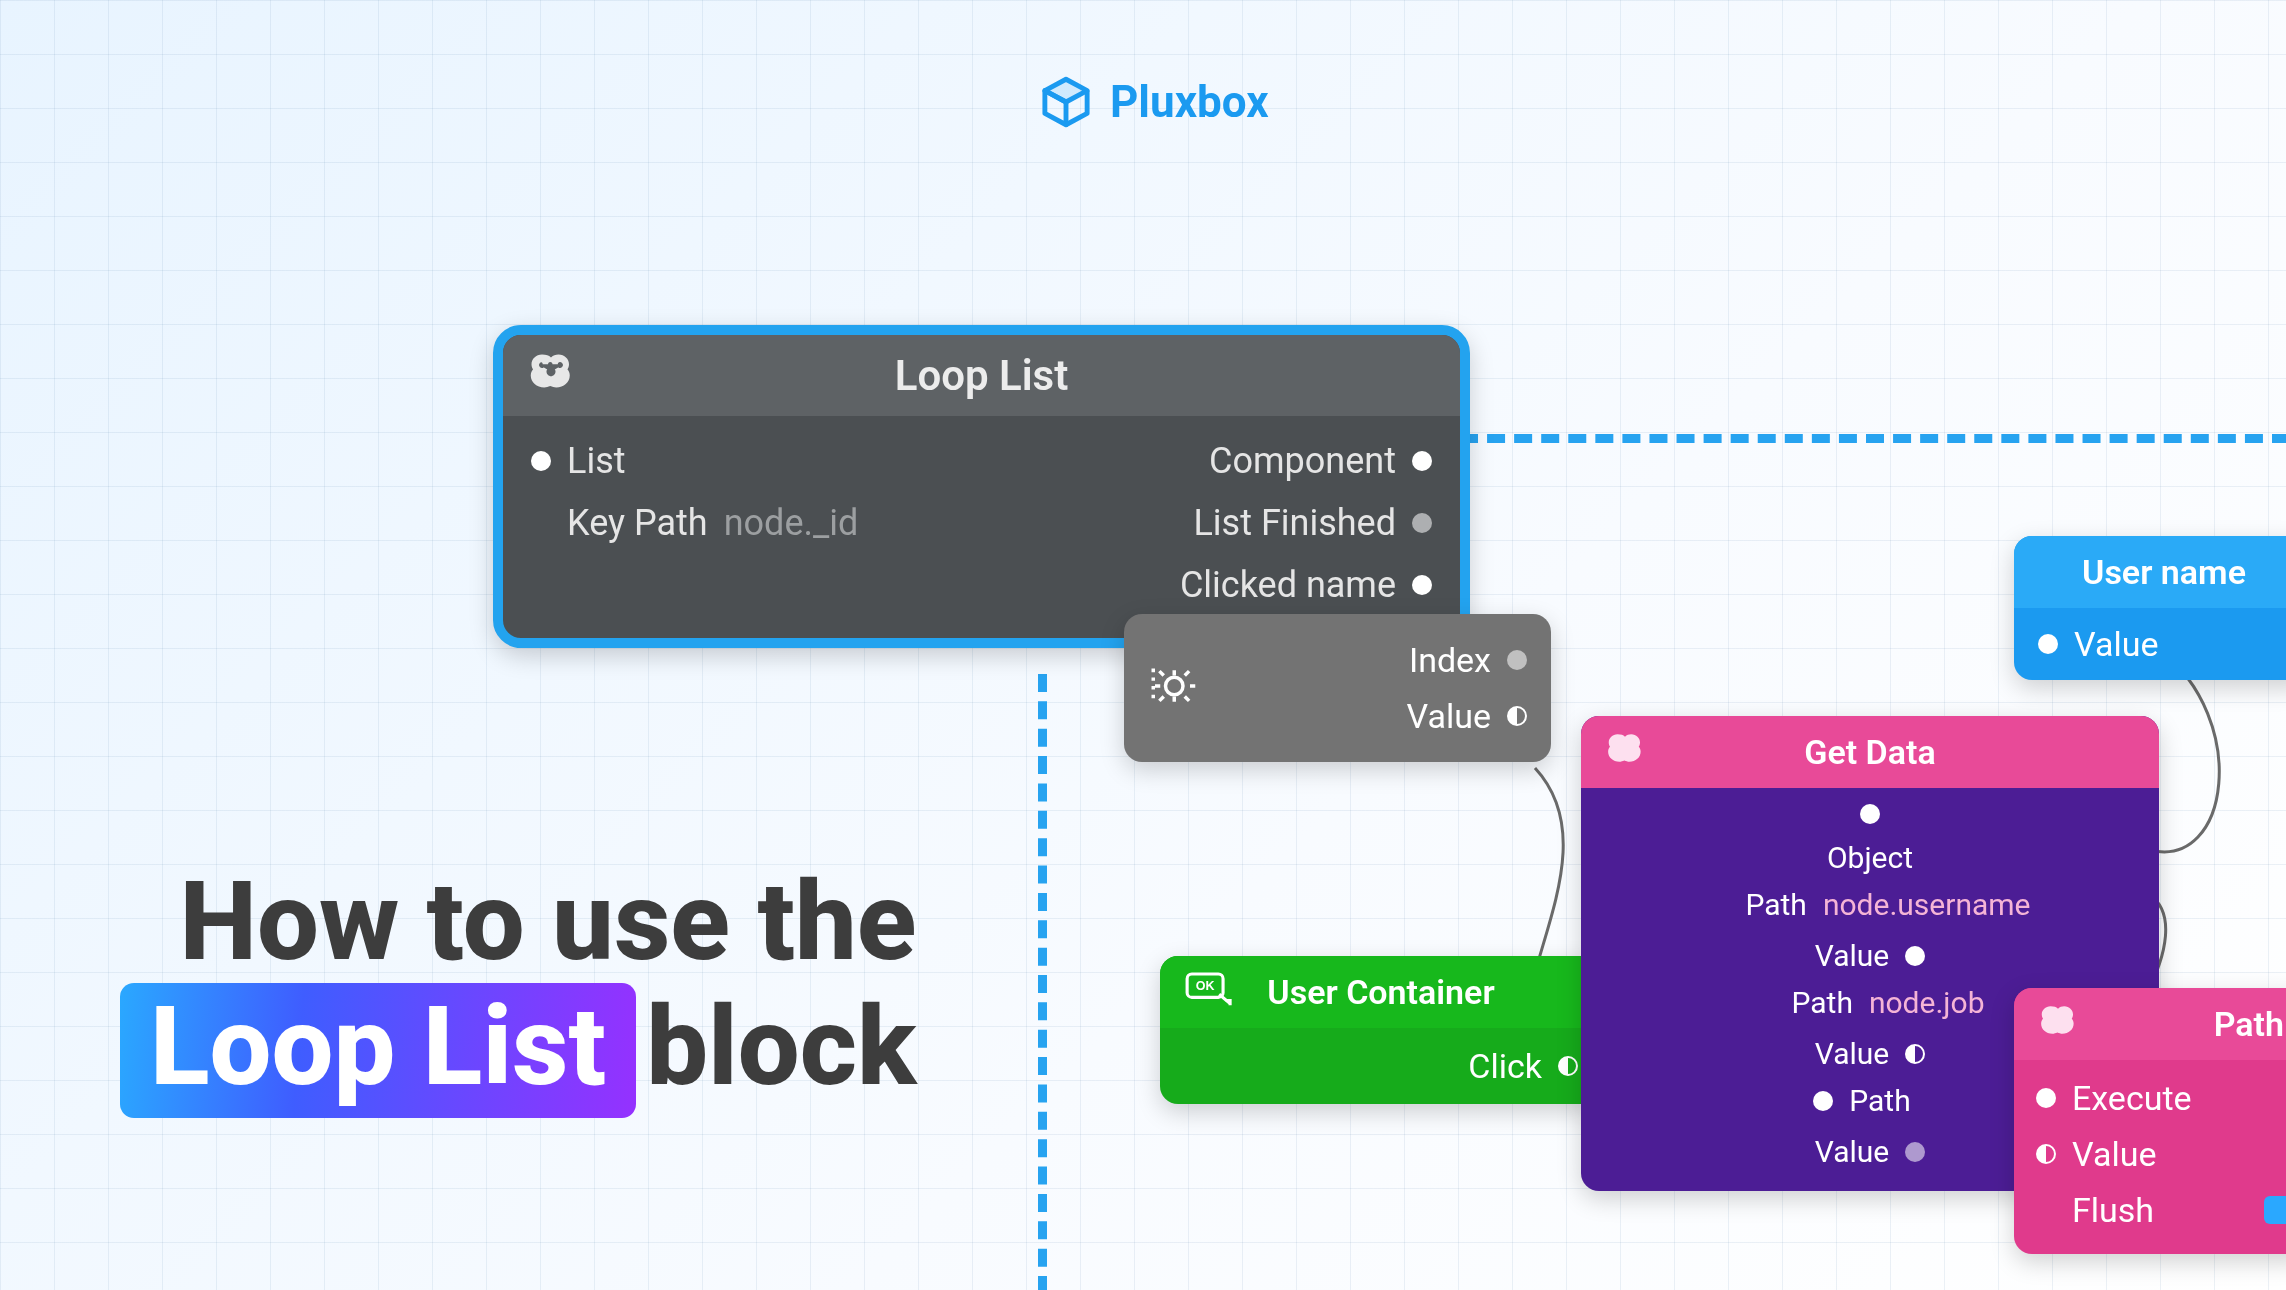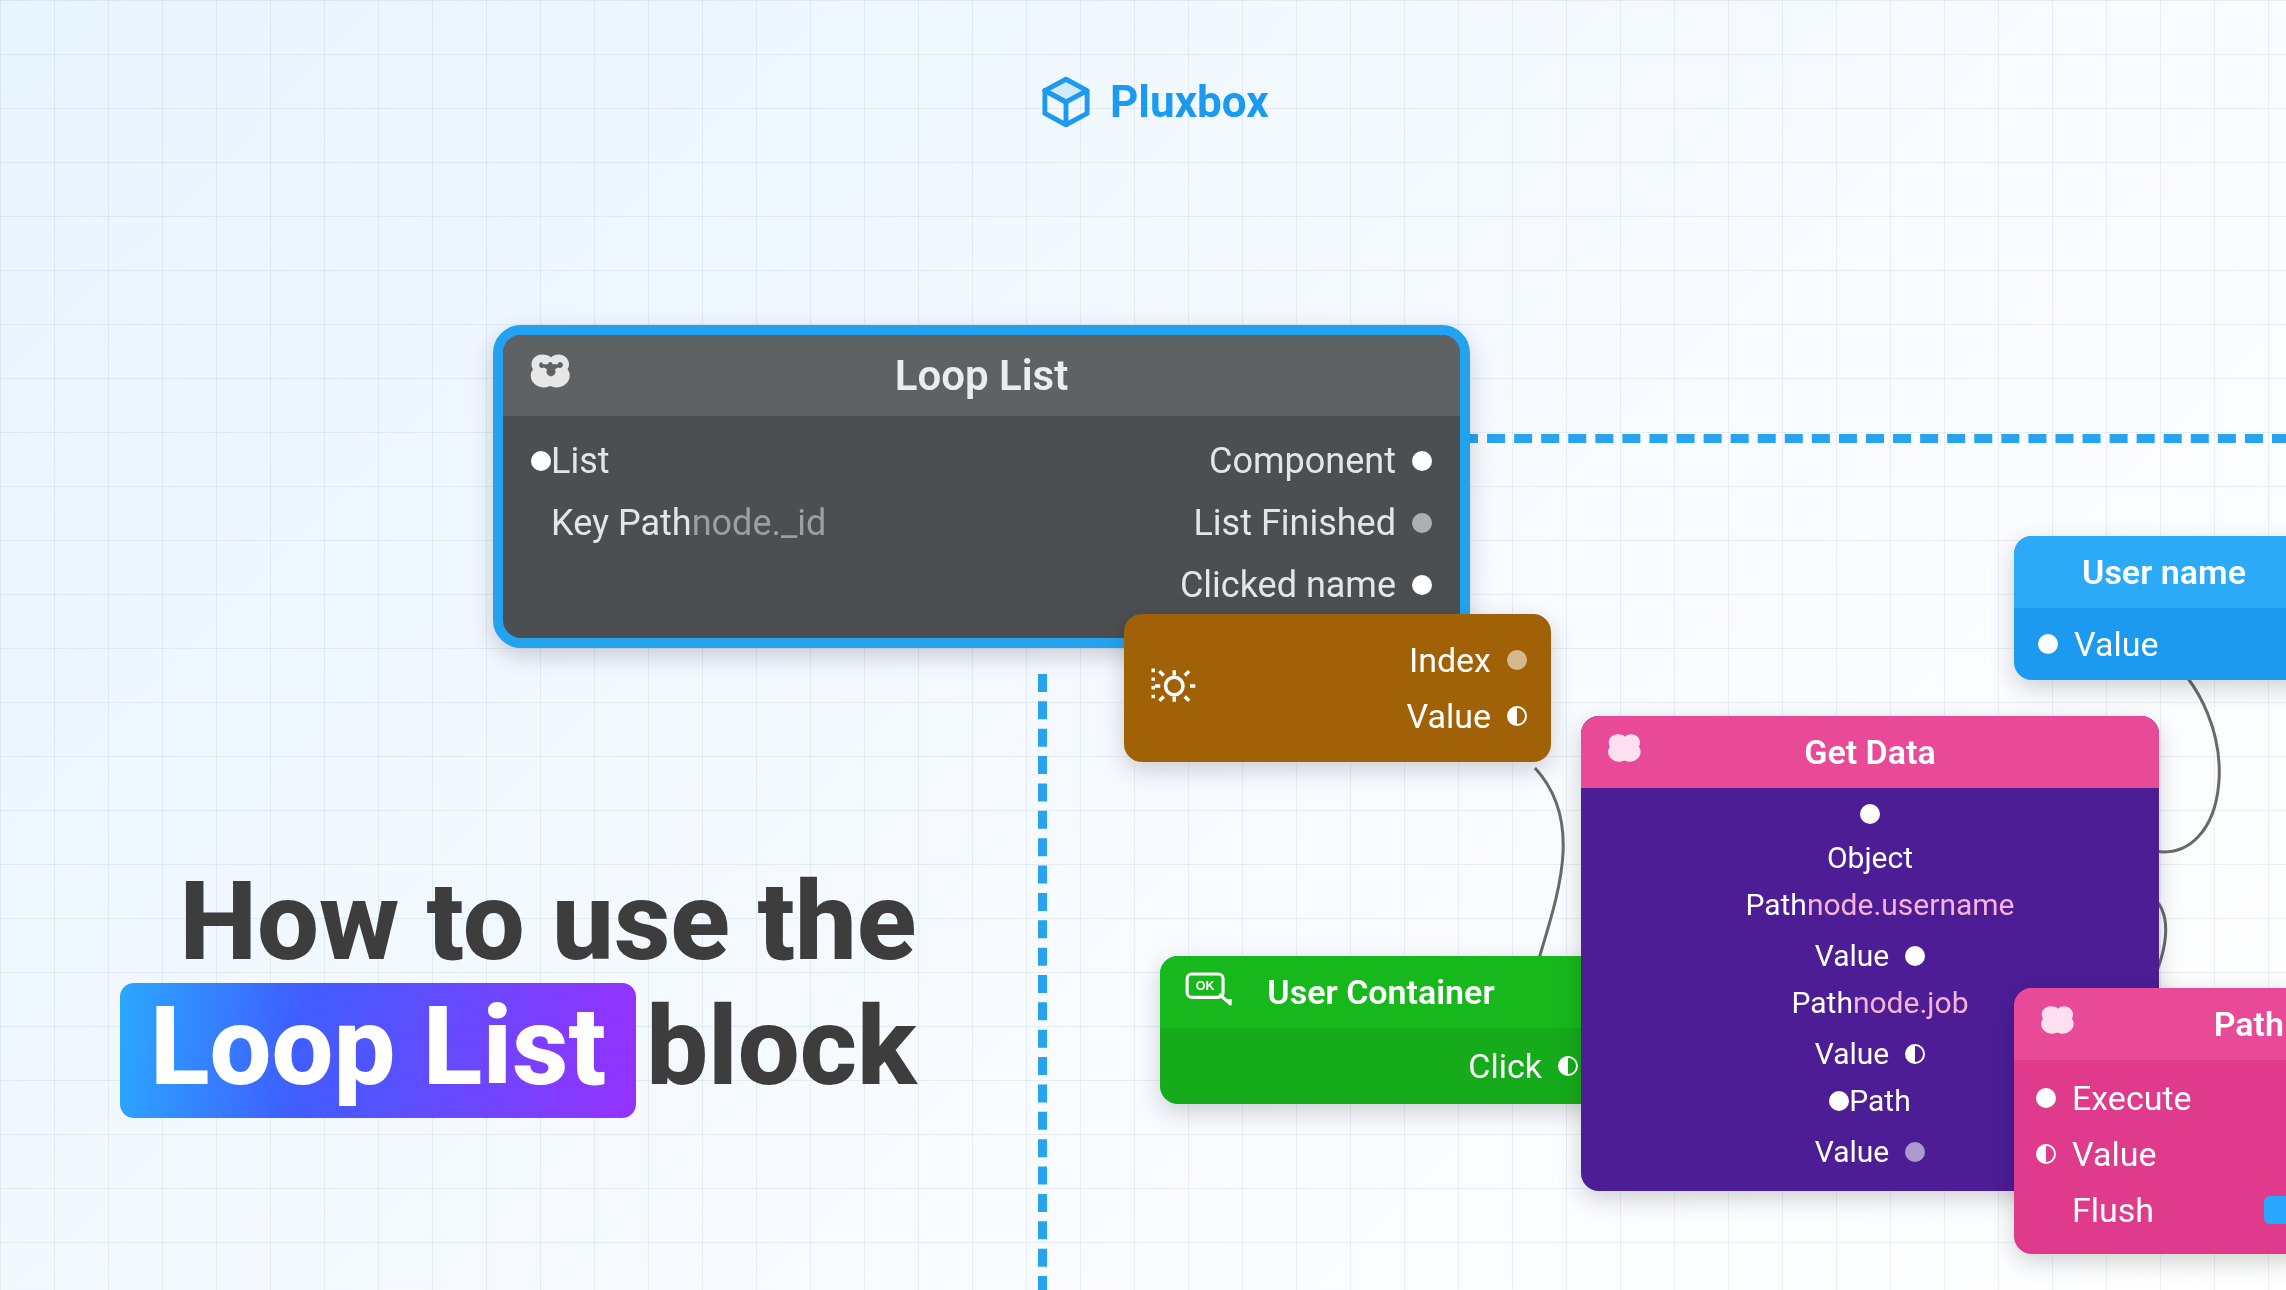--- a/index.html
+++ b/index.html
@@ -91,21 +91,21 @@
     transform: translateY(-50%);
   }
   .row {
     display: flex;
     align-items: center;
     font-size: 34px;
     padding: 8px 22px;
     gap: 16px;
   }
   .row.right { justify-content: flex-end; }
-  .row.split .left-group { flex: 1; display:flex; align-items:center; gap:0;}
+  .row.split .left-group { flex: 1; display:flex; align-items:center; gap:16px;}
   .row.split .right-group { display:flex; align-items:center; gap:16px;}
   .port {
     width: 20px; height: 20px;
     border-radius: 50%;
     background: #fff;
     flex: 0 0 20px;
   }
   .port.dim { background: rgba(255,255,255,0.55); }
   .port.half {
     background:
@@ -126,21 +126,21 @@
   }
   .loop-node .node-header {
     background: #5e6265;
     color: #ececec;
     font-size: 42px;
     font-weight: 600;
   }
   .loop-node .row { font-size: 36px; color: #e5e5e5; padding: 10px 28px; }
   .loop-node .placeholder { color: #9c9fa1; }
   
-  .gear-node { background: #a16207; }
+  .gear-node { background: #737373; }
   .gear-node .hdr-icon-col {
     width: 90px;
     display:flex; align-items:center; justify-content:center;
   }
   .gear-rows { flex:1; padding: 18px 24px 18px 0; }
   .gear-rows .row { justify-content: flex-end; padding: 8px 0; font-size: 34px;}
   
   .uc-node { background: #16ab1b; }
   .uc-node .node-header { background: #17b81c; font-size: 34px; }
   

